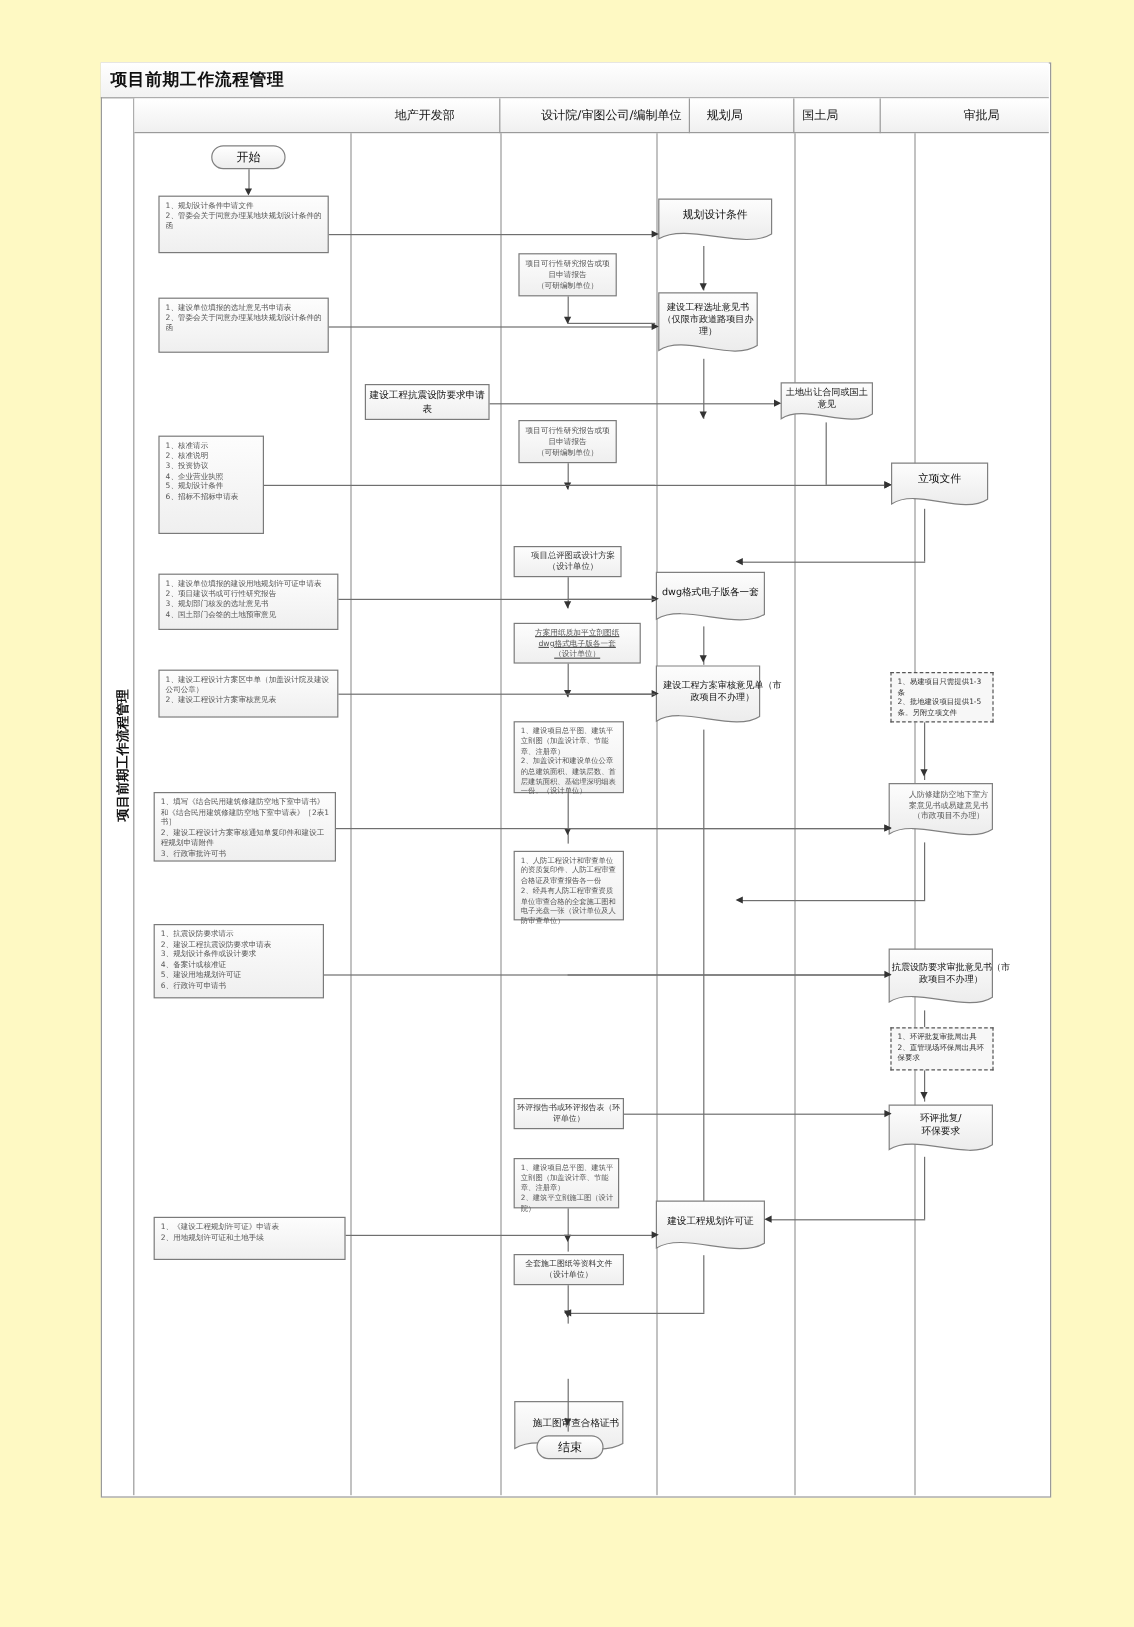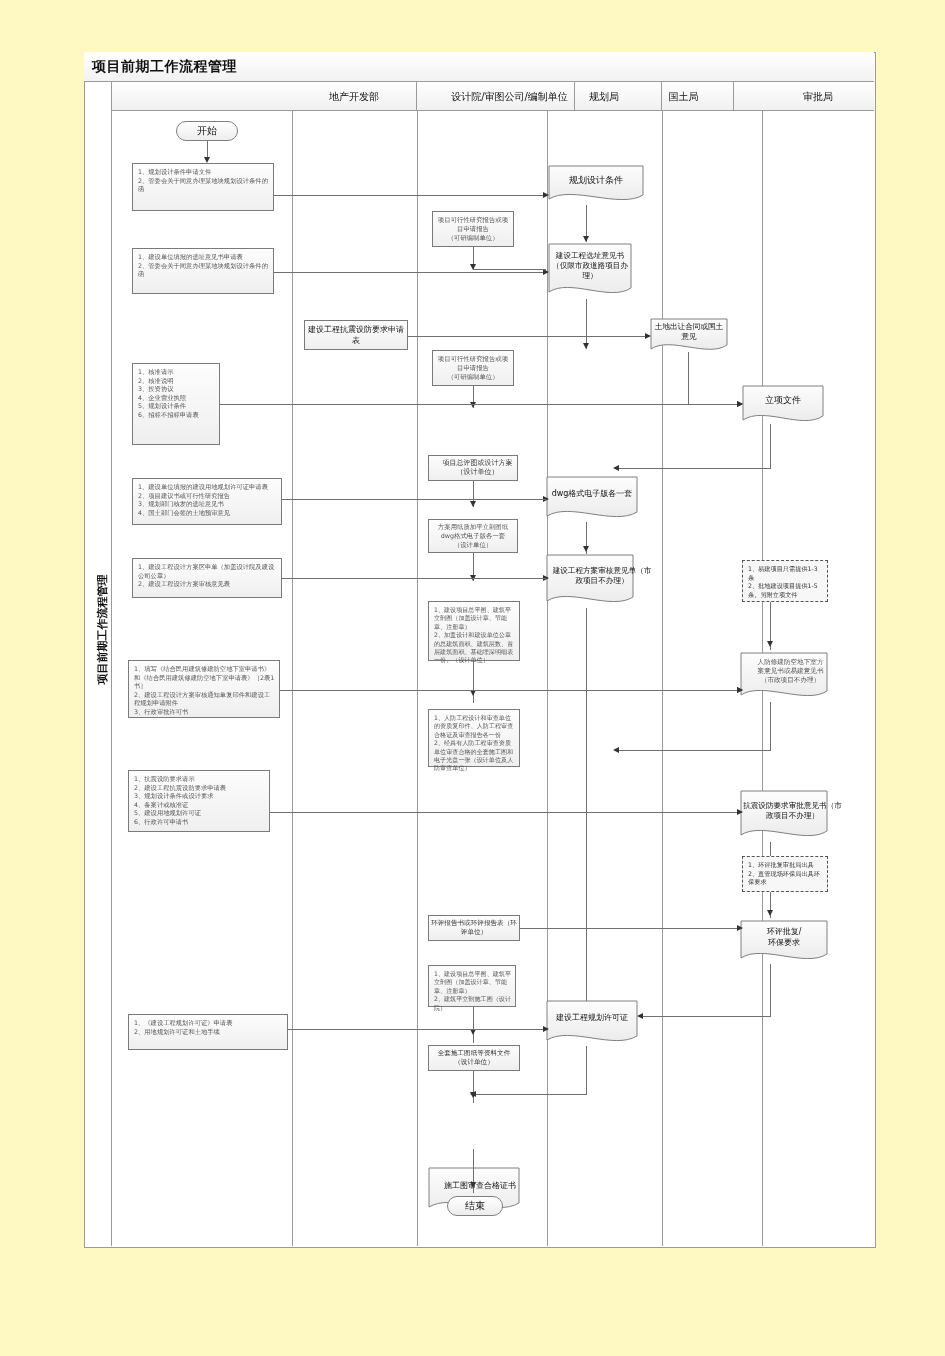--- a/index.html
+++ b/index.html
@@ -126,21 +126,21 @@
   <div class="shape process center" style="left:432px;top:350px;width:82px;height:36px;font-size:6.4px;line-height:9px;color:#555;">项目可行性研究报告或项目申请报告
 （可研编制单位）</div>
   <div class="ln lnv" style="left:473px;top:386px;height:22px;"></div>
   <div class="arw down" style="left:469.5px;top:402px;"></div>
 
   <div class="shape process center" style="left:428px;top:455px;width:90px;height:26px;font-size:7px;line-height:9.5px;color:#333;padding-left:11px;">项目总评图或设计方案
 （设计单位）</div>
   <div class="ln lnv" style="left:473px;top:481px;height:26px;"></div>
   <div class="arw down" style="left:469.5px;top:501px;"></div>
 
-  <div class="shape process center" style="left:428px;top:519px;width:90px;height:34px;font-size:6.4px;line-height:9px;color:#555;">方案用纸质加平立剖图纸
+  <div class="shape process center" style="left:428px;top:519px;width:106px;height:34px;font-size:6.4px;line-height:9px;color:#555;text-decoration:underline;">方案用纸质加平立剖图纸
 dwg格式电子版各一套
 （设计单位）</div>
   <div class="ln lnv" style="left:473px;top:553px;height:28px;"></div>
   <div class="arw down" style="left:469.5px;top:575px;"></div>
 
   <div class="shape process" style="left:428px;top:601px;width:92px;height:60px;font-size:6.1px;line-height:8.4px;">1、建设项目总平图、建筑平立剖图（加盖设计章、节能章、注册章）
 2、加盖设计和建设单位公章的总建筑面积、建筑层数、首层建筑面积、基础埋深明细表一份。（设计单位）</div>
   <div class="ln lnv" style="left:473px;top:661px;height:42px;"></div>
   <div class="arw down" style="left:469.5px;top:690px;"></div>
 

